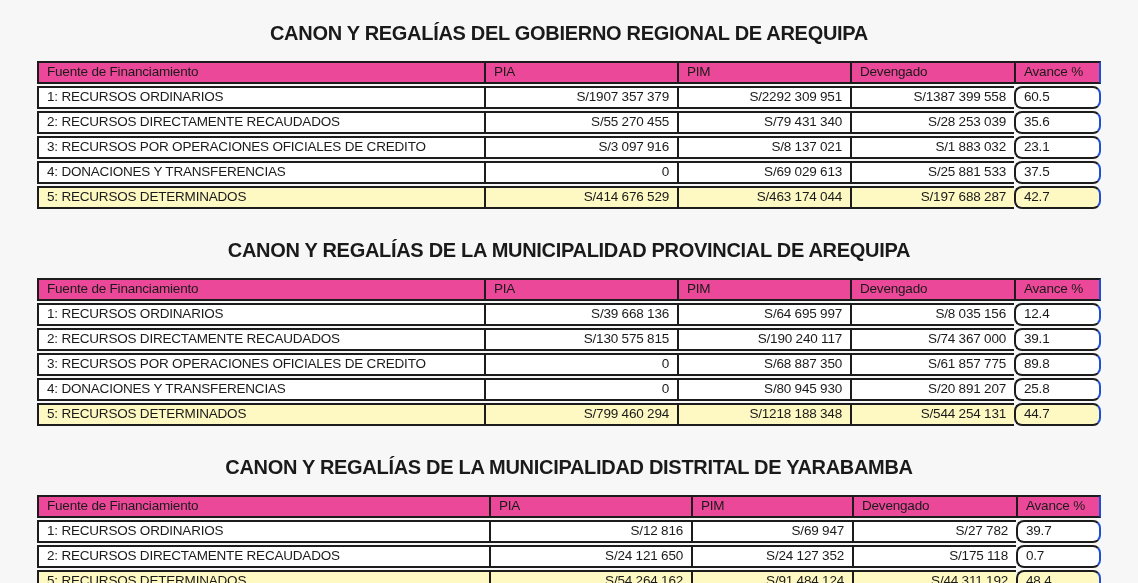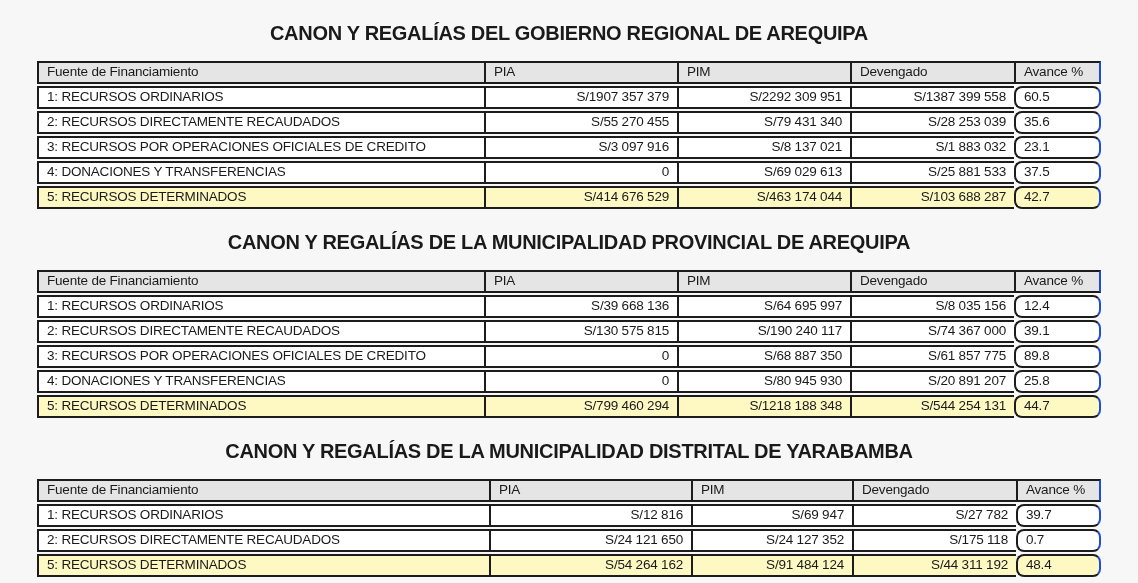--- a/index.html
+++ b/index.html
@@ -18,42 +18,42 @@
   .section { margin-bottom: 6px; }
   .table-title {
     font-size: 20px;
     font-weight: 600;
     letter-spacing: -0.3px;
     text-align: center;
     line-height: 24px;
     margin: 0 0 14px 0;
     white-space: nowrap;
   }
-  .section + .section .table-title { margin-top: 19px; }
+  .section + .section .table-title { margin-top: 27px; }
   table.data-table {
     width: 1064px;
     table-layout: fixed;
     border-collapse: separate;
     border-spacing: 0 2px;
   }
   .data-table th, .data-table td {
     font-size: 13.5px;
     font-weight: 500;
     letter-spacing: -0.2px;
     line-height: 14px;
     padding: 2px 8px 3px 8px;
     border-top: 2px solid #1c1c1c;
     border-bottom: 2px solid #1c1c1c;
     border-left: 2px solid #1c1c1c;
     overflow: hidden;
     white-space: nowrap;
   }
   .data-table th:last-child, .data-table td:last-child { border-right: 2px solid #1d4ed8; }
   .data-table th {
-    background: #e5e5e5;
+    background: #ec4899;
     text-align: left;
   }
   .data-table td { background: #ffffff; }
   .data-table td.num { text-align: right; margin-left: 29px; }
   .data-table td.pct { text-align: left; border-radius: 8px; }
   .data-table tr.total-row td { background: #fef9c3; }
 </style>
 </head>
 <body>
 
@@ -104,21 +104,21 @@
           <td>4: DONACIONES Y TRANSFERENCIAS</td>
           <td class="num">0</td>
           <td class="num">S/69 029 613</td>
           <td class="num">S/25 881 533</td>
           <td class="pct">37.5</td>
         </tr>
         <tr class="total-row">
           <td>5: RECURSOS DETERMINADOS</td>
           <td class="num">S/414 676 529</td>
           <td class="num">S/463 174 044</td>
-          <td class="num">S/103 688 287</td>
+          <td class="num">S/197 688 287</td>
           <td class="pct">42.7</td>
         </tr>
       </tbody>
     </table>
   </div>
 
   <div class="section">
     <h2 class="table-title">CANON Y REGALÍAS DE LA MUNICIPALIDAD PROVINCIAL DE AREQUIPA</h2>
     <table class="data-table">
       <colgroup>

